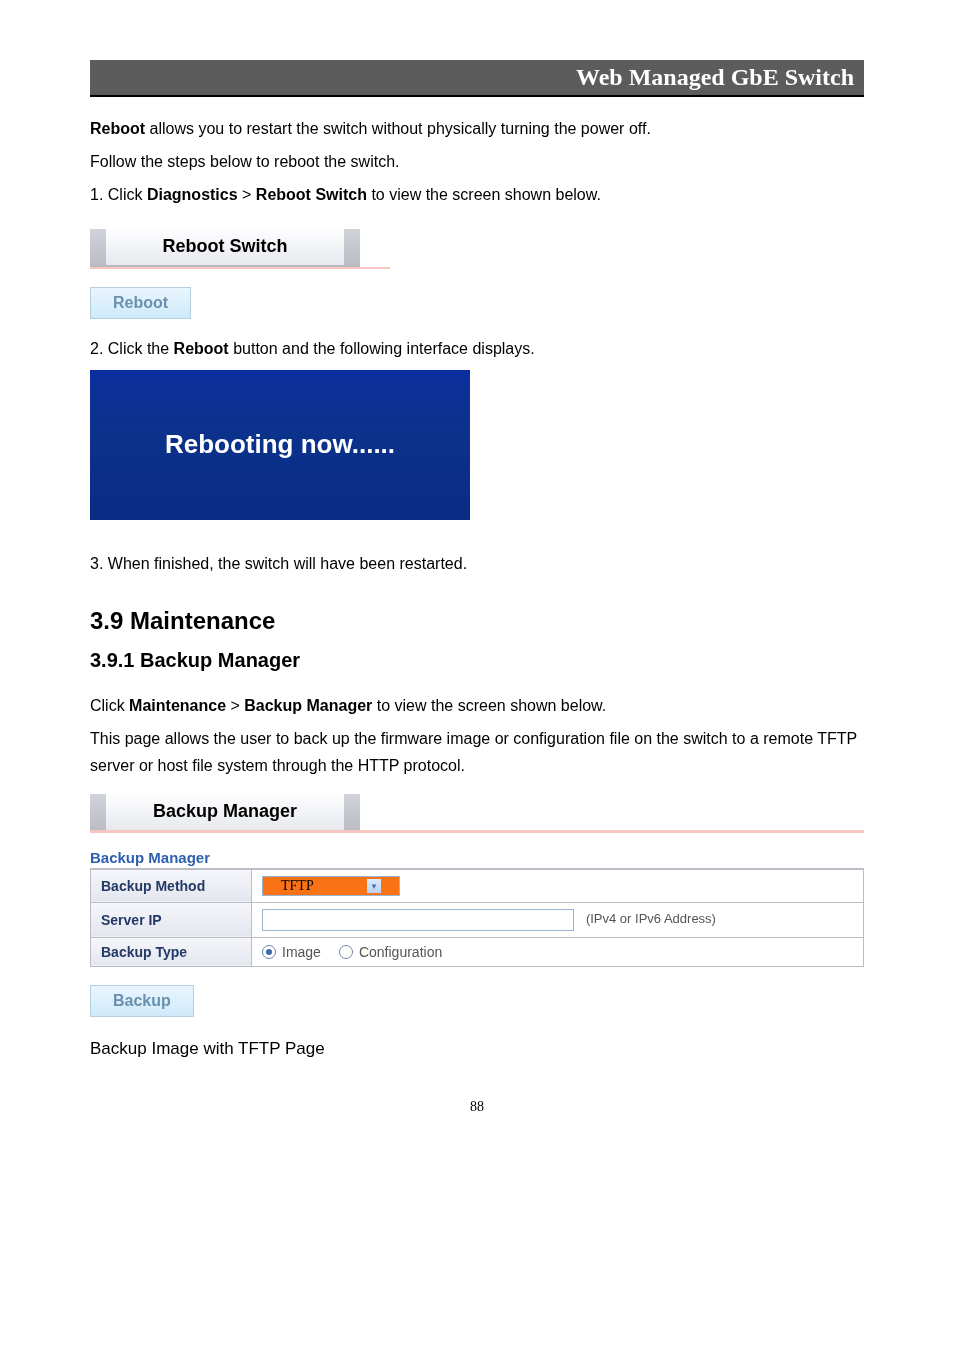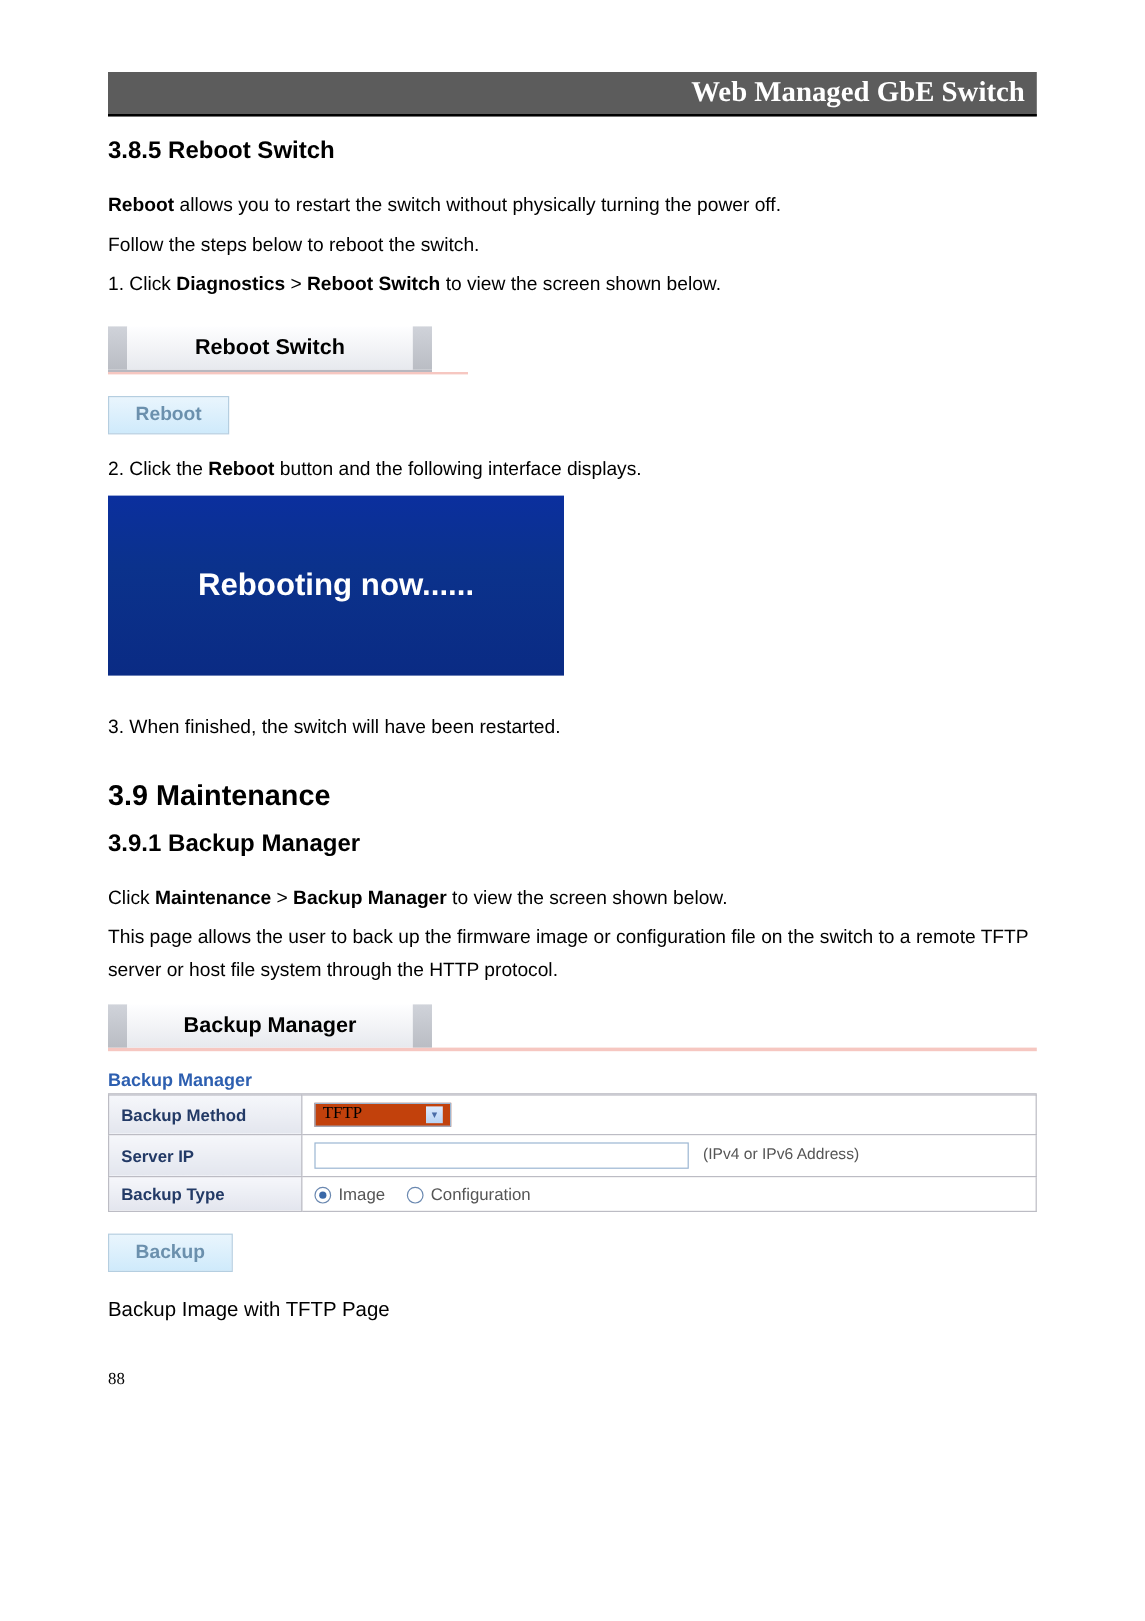--- a/index.html
+++ b/index.html
@@ -137,24 +137,24 @@
   }
   table.form-table td.label-cell {
     width: 140px;
     background: linear-gradient(#f6f7fb,#e3e6ee);
     text-align: left;
     font-weight: bold;
     color: #233a66;
   }
   .select-box {
     border: 1px solid #9bb6d3;
-    background: #c2410c;
+    background: #f97316;
     font-family: 'Times New Roman', serif;
     font-size: 14px;
-    padding: 1px 6px;
+    padding: 1px 18px;
     width: 100px;
     display:inline-flex;
     justify-content:space-between;
     align-items:center;
   }
   .select-arrow {
     width: 14px;
     height: 14px;
     background: linear-gradient(#dceafe,#b9d3f4);
     display:inline-flex;
@@ -171,21 +171,21 @@
     vertical-align: middle;
   }
   .hint {
     font-size: 13px;
     color:#555;
     margin-left: 8px;
     text-align: right;
   }
   .radio-row {
     display:flex;
-    align-items:flex-end;
+    align-items:center;
     gap: 4px;
     color:#555;
     font-size: 14px;
   }
   .radio {
     width: 12px; height: 12px;
     border: 1px solid #6a88b0;
     border-radius: 50%;
     display:inline-flex;
     align-items:center;
@@ -200,36 +200,36 @@
     display:block;
   }
   .radio-label { margin-right: 14px; }
 
   .caption {
     font-size: 17px;
     font-weight: normal;
     margin-top: 12px;
   }
   .page-number {
+    text-align: center;
     font-family: 'Times New Roman', serif;
     font-size: 14px;
     margin-top: 40px;
   }
 </style>
 </head>
 <body>
 
 <div class="page">
 
   <div class="header-bar">
     <span>Web Managed GbE Switch</span>
   </div>
 
   
-  <div class="section-heading">3.8.5 Reboot Switch</div>
 
   <p class="body-text">
     <span class="bold">Reboot</span><span> allows you to restart the switch without physically turning the power off.</span>
   </p>
   <p class="body-text">Follow the steps below to reboot the switch.</p>
   <p class="body-text">
     <span>1. Click </span><span class="bold">Diagnostics</span><span> &gt; </span><span class="bold">Reboot Switch</span><span> to view the screen shown below.</span>
   </p>
 
   <div class="ui-box-header">

